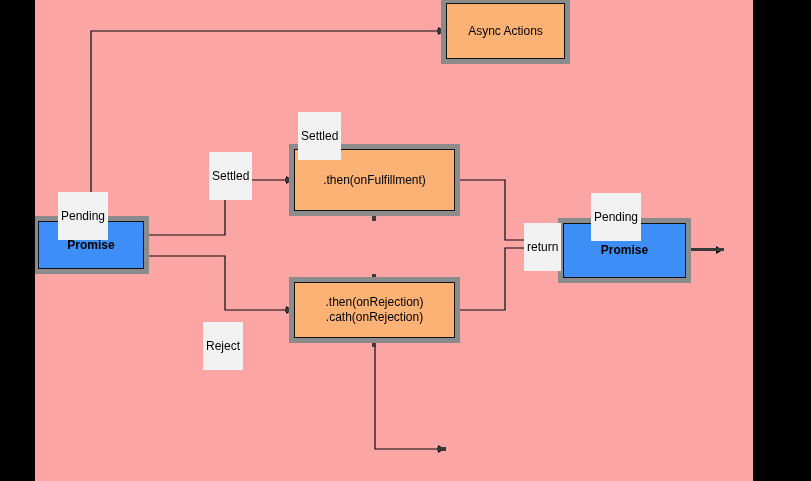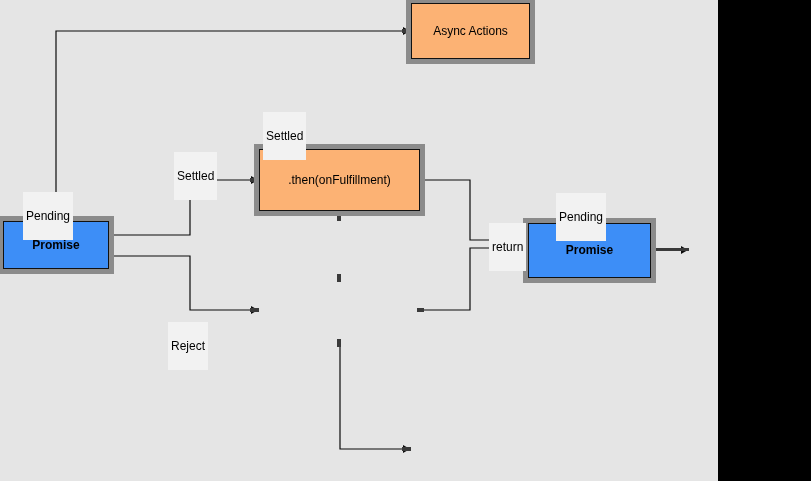--- a/index.html
+++ b/index.html
@@ -9,22 +9,23 @@
     padding: 0;
     background: #000000;
   }
   body {
     font-family: "Liberation Sans", sans-serif;
   }
   #canvas {
     position: relative;
     width: 718px;
     height: 481px;
-    background: #e5e5e5;
+    background: #fca5a5;
     overflow: hidden;
+    margin-left: 35px;
   }
 
   
   #edges {
     position: absolute;
     left: 0; top: 0;
     width: 811px;
     height: 481px;
     pointer-events: none;
   }
@@ -133,20 +134,26 @@
   </div>
 
   <div class="node blue" style="left:3px; top:221px; width:106px; height:48px;">
     <span class="line">Promise</span>
   </div>
 
   <div class="node orange" style="left:259px; top:149px; width:161px; height:62px;">
     <span class="line">.then(onFulfillment)</span>
   </div>
 
+  <div class="node orange" style="left:259px; top:282px; width:161px; height:56px;">
+    <span class="stack">
+      <span class="line">.then(onRejection)</span>
+      <span class="line">.cath(onRejection)</span>
+    </span>
+  </div>
 
   <div class="node blue" style="left:528px; top:223px; width:123px; height:55px;">
     <span class="line">Promise</span>
   </div>
 
 
 
   <div class="edge-label" style="left:23px; top:192px;">Pending</div>
 
   <div class="edge-label" style="left:263px; top:112px;">Settled</div>

